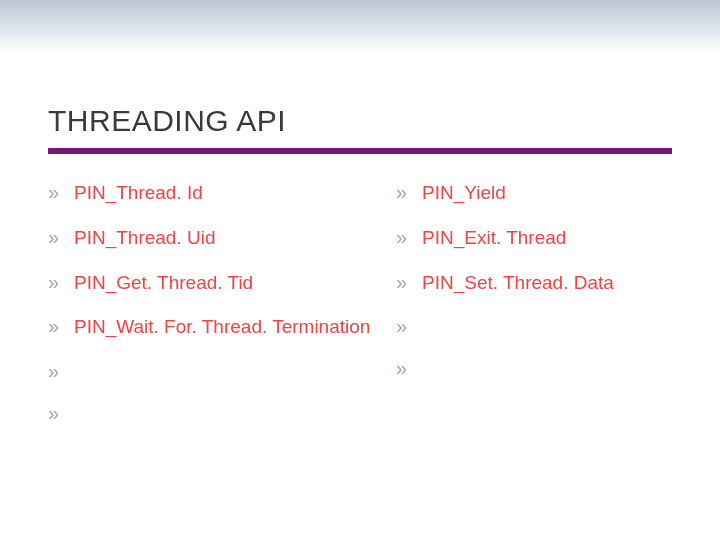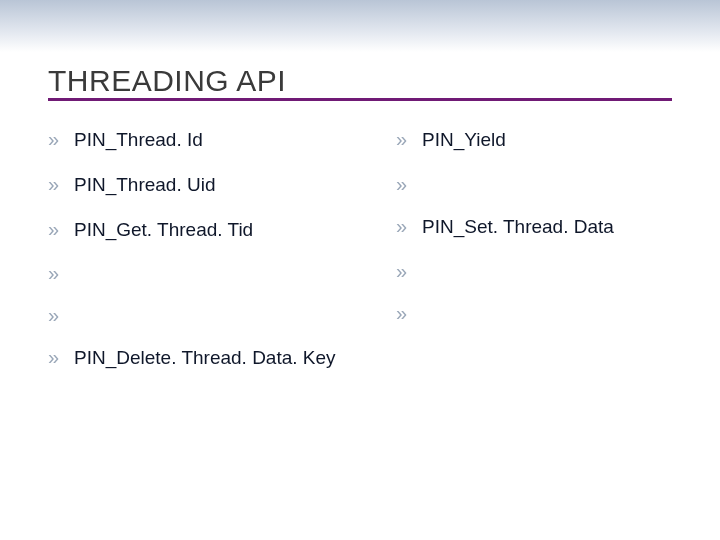--- a/index.html
+++ b/index.html
@@ -13,22 +13,24 @@
     background: linear-gradient(to bottom, #b9c5d6 0%, #e2e7ef 60%, #ffffff 100%);
   }
   .slide {
     padding: 12px 48px 0 48px;
   }
   .title {
     font-size: 30px;
     font-weight: 400;
     color: #3a3a3a;
     letter-spacing: 0.5px;
-    border-bottom: 3px solid #701a75;
+    padding-bottom: 10px;
+    border-bottom: 6px solid #701a75;
     margin-bottom: 28px;
+    margin-top: 40px;
   }
   .columns {
     display: flex;
     gap: 8px;
   }
   .col {
     flex: 0 0 auto;
   }
   .col-left { width: 340px; }
   .col-right { width: 260px; }
@@ -38,21 +40,21 @@
     margin-bottom: 22px;
   }
   .bullet {
     color: #9aa7b8;
     font-size: 20px;
     width: 26px;
     flex-shrink: 0;
     line-height: 1;
   }
   .label {
-    color: #0f172a;
+    color: #ef4444;
     font-size: 19px;
     line-height: 1.2;
   }
 </style>
 </head>
 <body>
 
 <div class="top-band"></div>
 
 <div class="slide">
@@ -68,37 +70,38 @@
       <div class="item">
         <span class="bullet">»</span>
         <span class="label">PIN_Thread. Uid</span>
       </div>
       <div class="item">
         <span class="bullet">»</span>
         <span class="label">PIN_Get. Thread. Tid</span>
       </div>
       <div class="item">
         <span class="bullet">»</span>
+        <span class="label">PIN_Wait. For. Thread. Termination</span>
       </div>
       <div class="item">
         <span class="bullet">»</span>
       </div>
       <div class="item">
         <span class="bullet">»</span>
-        <span class="label">PIN_Delete. Thread. Data. Key</span>
       </div>
     </div>
 
     <div class="col col-right">
       <div class="item">
         <span class="bullet">»</span>
         <span class="label">PIN_Yield</span>
       </div>
       <div class="item">
         <span class="bullet">»</span>
+        <span class="label">PIN_Exit. Thread</span>
       </div>
       <div class="item">
         <span class="bullet">»</span>
         <span class="label">PIN_Set. Thread. Data</span>
       </div>
       <div class="item">
         <span class="bullet">»</span>
       </div>
       <div class="item">
         <span class="bullet">»</span>

